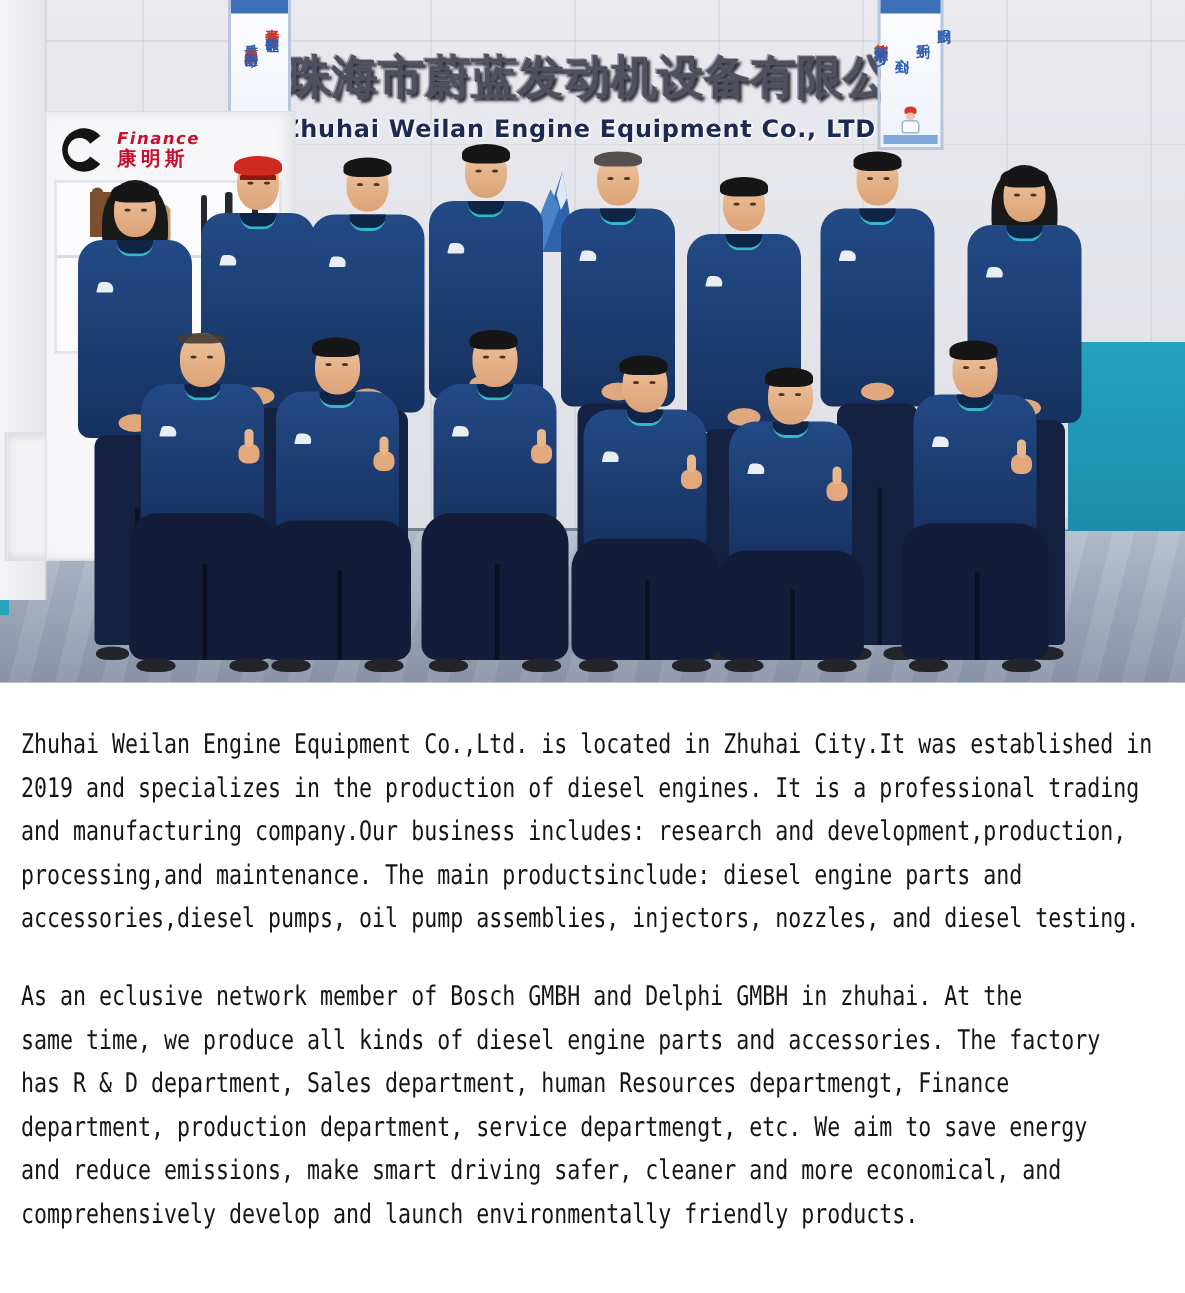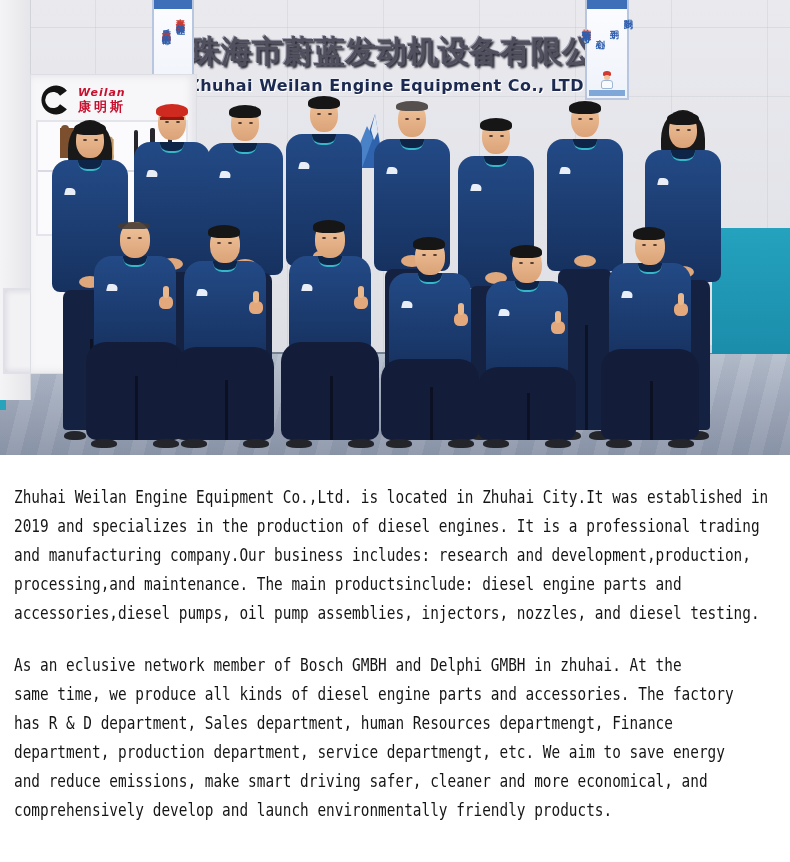--- a/index.html
+++ b/index.html
@@ -154,21 +154,21 @@
       </div>
       <div class="bfoot"></div>
     </div>
 
     <div class="cabinet"></div>
     <div class="cummins-logo-row">
       <svg class="cummins-c" viewBox="0 0 40 40">
         <path d="M34 9 A17 17 0 1 0 34 31 L26 25 A9.5 9.5 0 1 1 26 15 Z" fill="#141414"></path>
       </svg>
       <div class="cummins-texts">
-        <span class="cummins-en">Weilan</span>
+        <span class="cummins-en">Finance</span>
         <span class="cummins-zh">康明斯</span>
       </div>
     </div>
     <div class="display-case">
       <div class="tool" style="left:96px;top:8px;width:4px;height:30px;"></div>
       <div class="tool" style="left:112px;top:6px;width:5px;height:34px;"></div>
       <div class="tool" style="left:130px;top:10px;width:4px;height:28px;"></div>
       <div class="tool" style="left:100px;top:58px;width:5px;height:34px;"></div>
       <div class="tool" style="left:122px;top:60px;width:4px;height:32px;"></div>
     </div>

